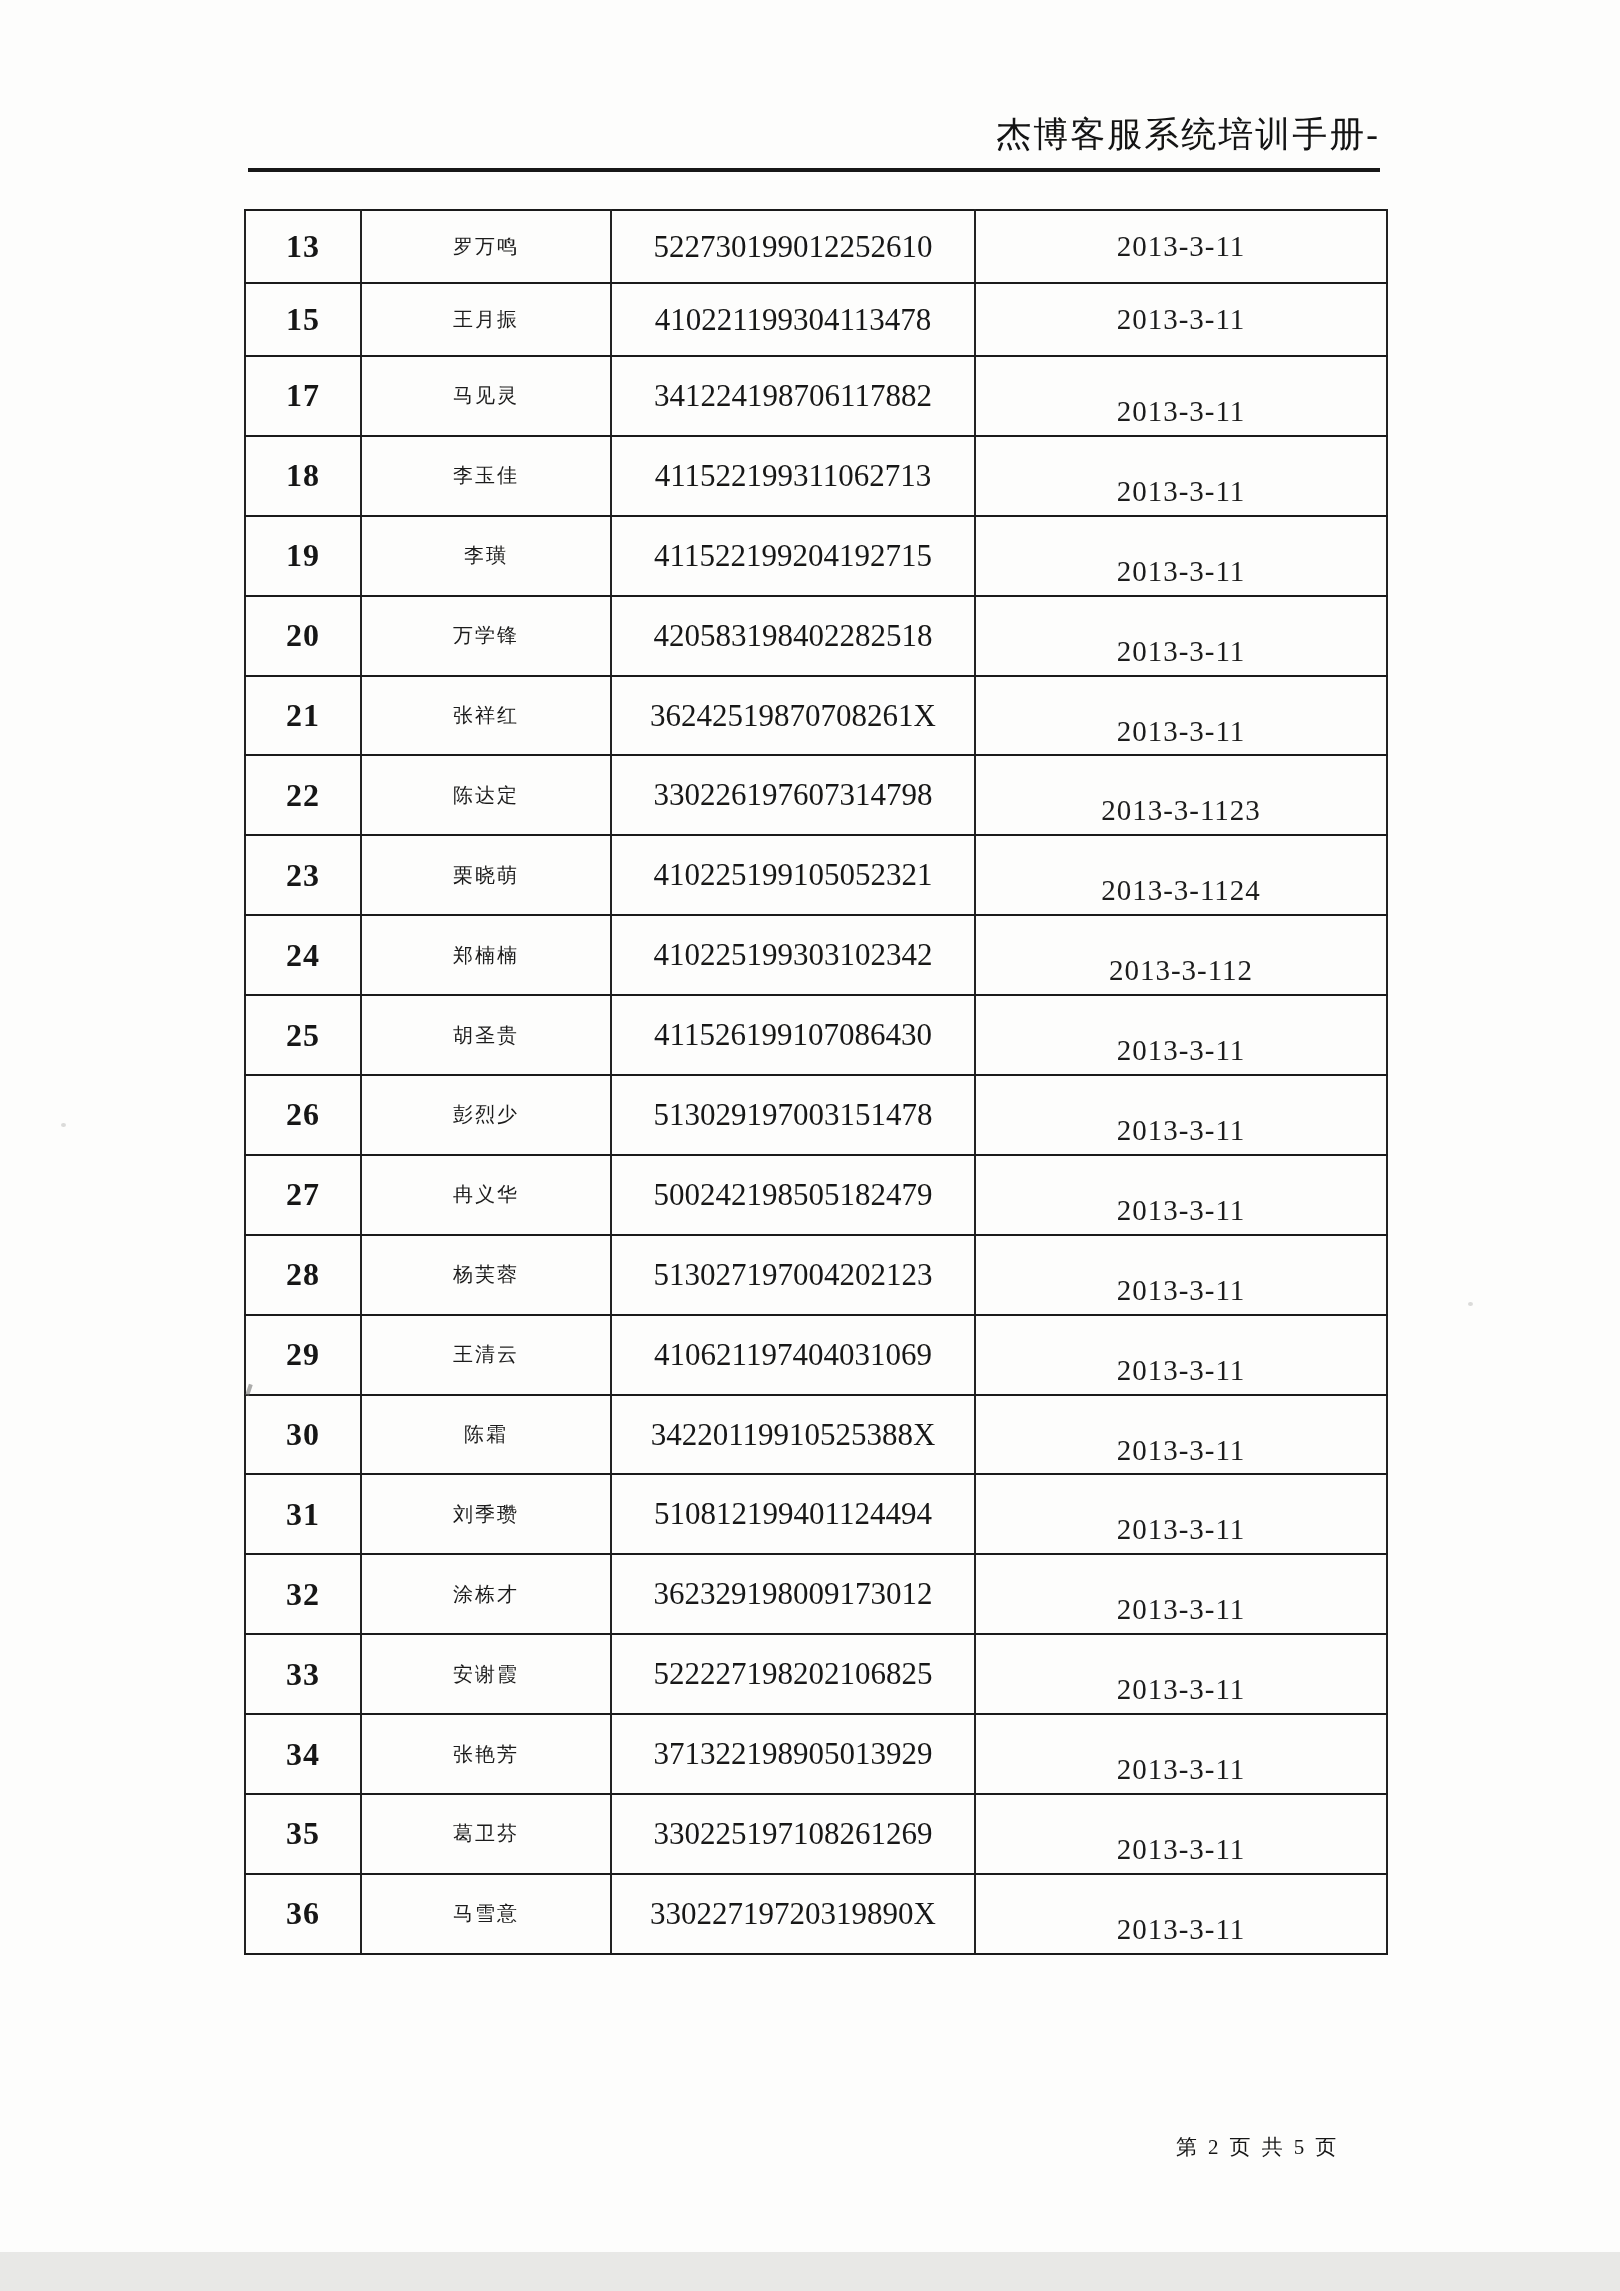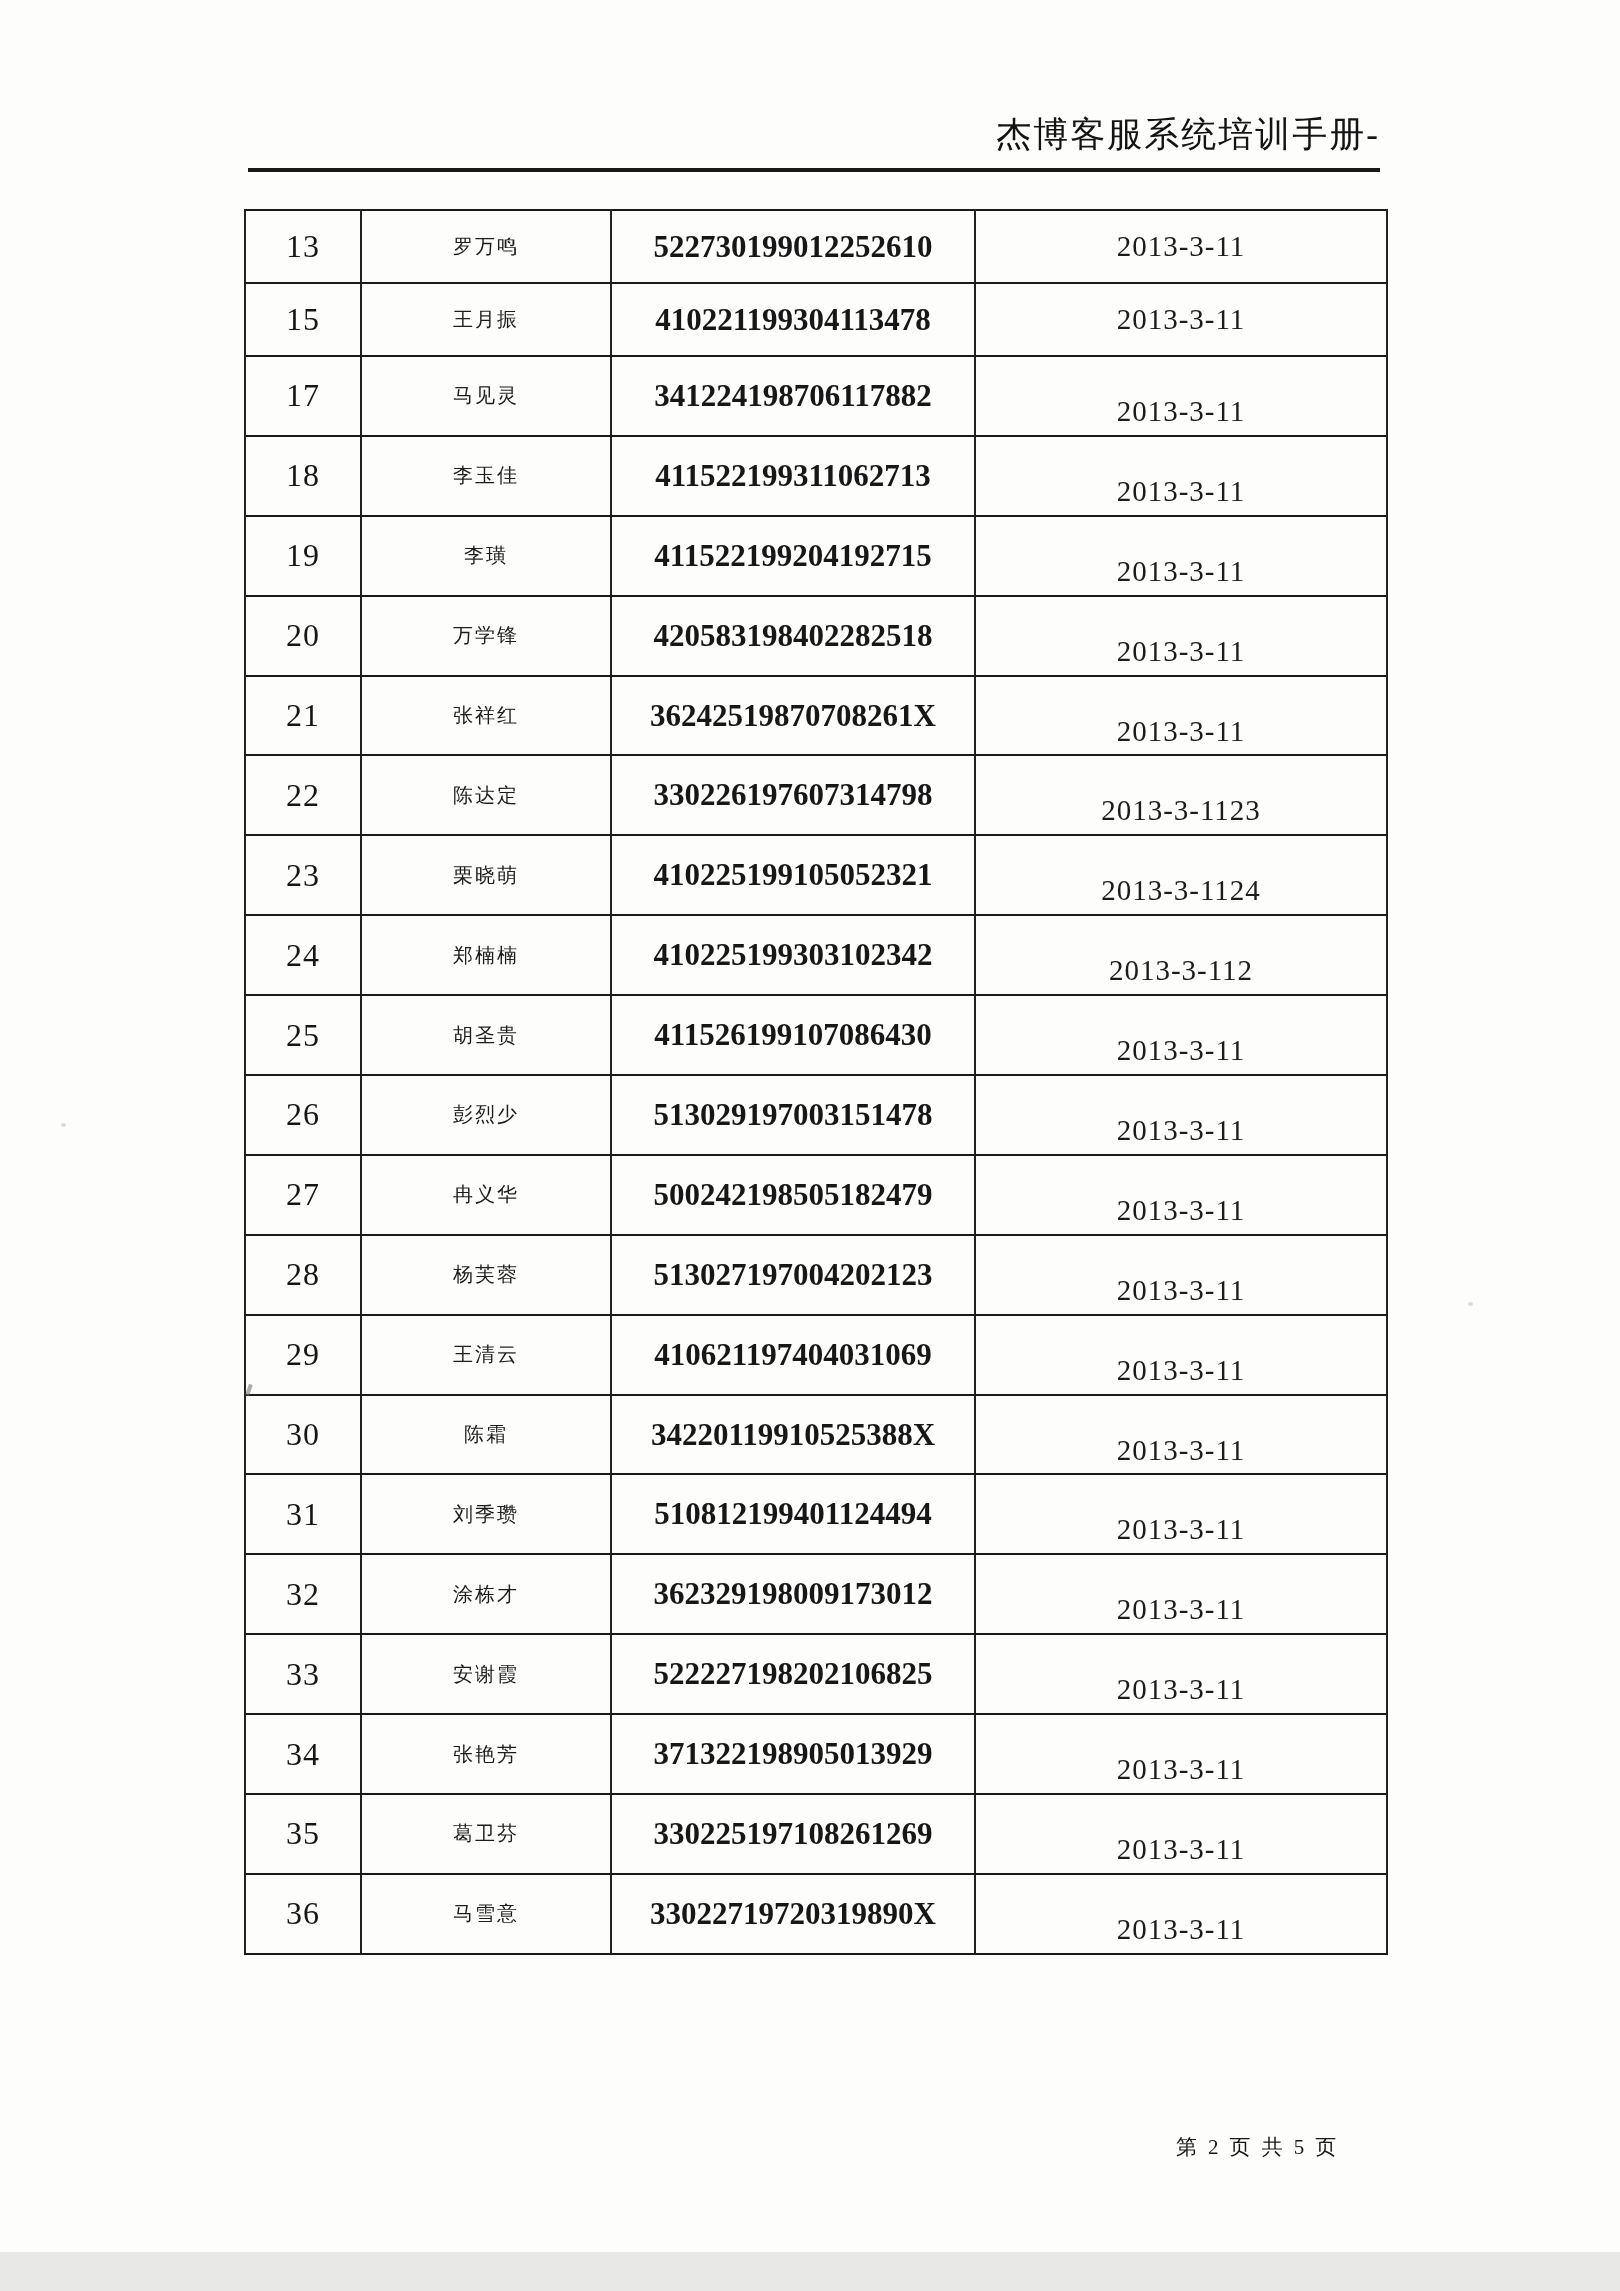--- a/index.html
+++ b/index.html
@@ -58,35 +58,34 @@
     border-top: 2.9px solid #1b1b1b;
     border-bottom: 2.9px solid #1b1b1b;
     height: 71px; 
     padding: 0;
     vertical-align: middle;
     text-align: center;
     overflow: hidden;
   }
   td.cell-no {
     font-size: 32px;
-    font-weight: 400;
+    font-weight: 700;
     letter-spacing: 1px;
     color: #161616;
   }
   td.cell-name {
     font-size: 20px;
     letter-spacing: 2px;
     color: #1c1c1c;
   }
   td.cell-id {
     font-size: 31px;
     letter-spacing: 0px;
     padding-right: 25.5px;
     color: #171717;
-    font-weight: bold;
   }
   td.cell-date {
     font-size: 29px;
     letter-spacing: 1px;
     color: #1c1c1c;
     border-radius: 13px;
   }
   
   table.roster tr:nth-child(n+3) td.cell-date {
     vertical-align: bottom;

